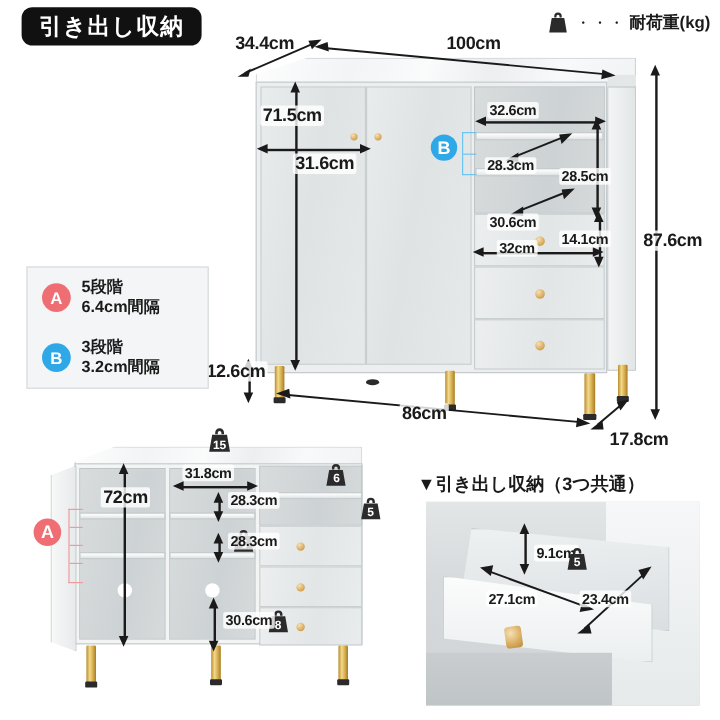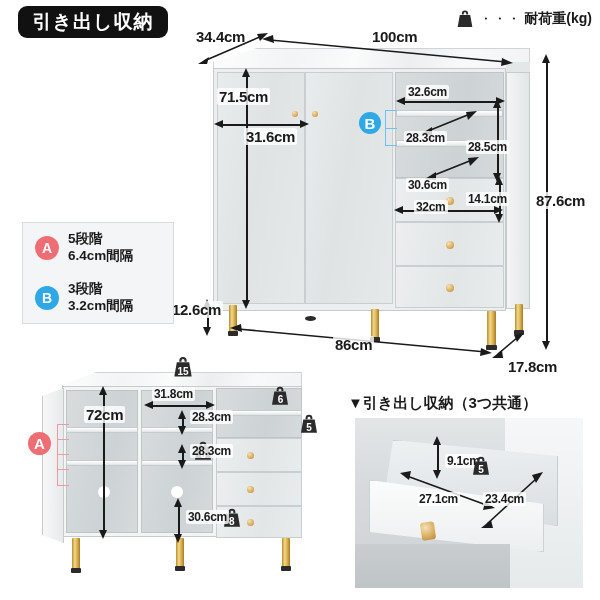--- a/index.html
+++ b/index.html
@@ -423,21 +423,21 @@
   <div class="arr u" style="left:78px;top:18px;"></div>
   <div class="arr d" style="left:78px;top:52px;"></div>
   <div class="abs dim sm lbl-chip" style="left:90px;top:36px;">9.1cm</div>
 
   
   <svg class="abs" style="left:44px;top:52px;width:98px;height:44px;overflow:visible;">
     <line x1="8" y1="6" x2="90" y2="36" stroke="#1a1a1a" stroke-width="1.6"></line>
     <polygon points="1,3 12,1 10,10" fill="#1a1a1a"></polygon>
     <polygon points="96,38 86,32 84,40" fill="#1a1a1a"></polygon>
   </svg>
-  <div class="abs dim sm lbl-chip" style="left:62px;top:74px;">27.1cm</div>
+  <div class="abs dim sm lbl-chip" style="left:50px;top:74px;">27.1cm</div>
 
   
   <svg class="abs" style="left:126px;top:52px;width:66px;height:62px;overflow:visible;">
     <line x1="6" y1="54" x2="56" y2="8" stroke="#1a1a1a" stroke-width="1.6"></line>
     <polygon points="0,58 10,50 12,58" fill="#1a1a1a"></polygon>
     <polygon points="62,2 51,5 55,13" fill="#1a1a1a"></polygon>
   </svg>
   <div class="abs dim sm lbl-chip" style="left:128px;top:74px;">23.4cm</div>
 
   

